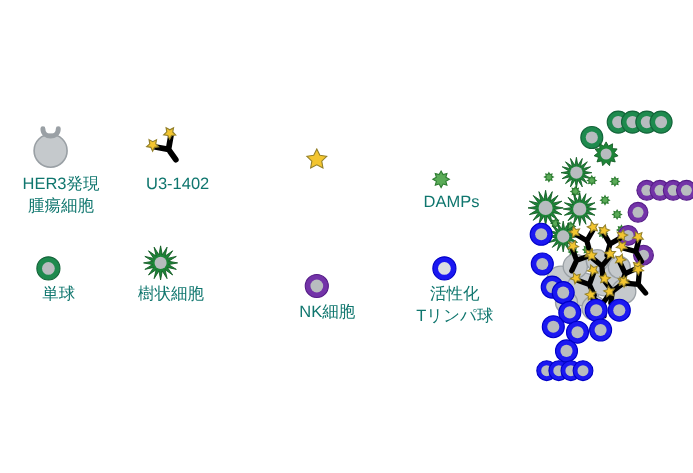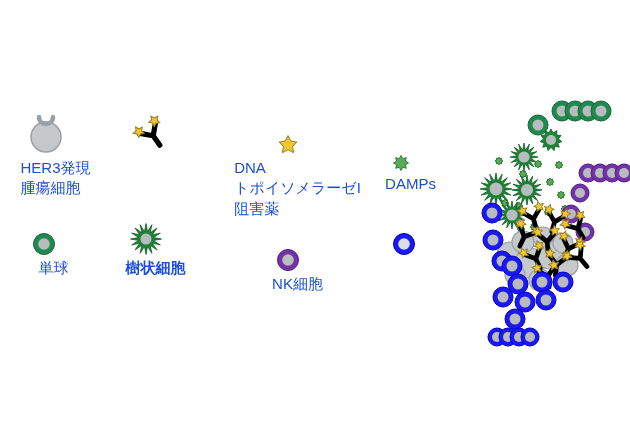--- a/index.html
+++ b/index.html
@@ -1,19 +1,19 @@
 <!DOCTYPE html>
 <html><head>
 <meta charset="utf-8">
 <style>
   html,body{margin:0;padding:0;background:#ffffff;font-family:"Liberation Sans","DejaVu Sans",sans-serif;}
   .canvas{position:relative;width:630px;height:430px;background:#ffffff;overflow:hidden;}
   .legend-item{position:absolute;display:flex;flex-direction:column;align-items:center;width:150px;}
   .icon-box{display:flex;align-items:flex-end;justify-content:center;}
-  .legend-label{font-size:15px;line-height:1.35;color:#1d4ed8;text-align:left;white-space:pre-line;margin-top:2px;margin-left:19px;}
+  .legend-label{font-size:15px;line-height:1.35;color:#0f766e;text-align:center;white-space:pre-line;margin-top:2px;margin-left:19px;}
   .illustration{position:absolute;overflow:visible;}
   svg{display:block;}
 </style>
 </head>
 <body>
 
 <div class="canvas">
   <div>
     <div class="legend-item" style="left: -29px; top: 104px;">
       <div class="icon-box" style="height: 52px;">
@@ -28,49 +28,47 @@
     <div class="legend-item" style="left: 77px; top: 104px;">
       <div class="icon-box" style="height: 52px;">
           <svg class="icon" width="44" height="42" viewBox="0 0 44 42">
             <g transform="translate(22,20) rotate(-35) scale(1.05)">
               <path d="M0,13 L0,2 M0,2 L-9,-7 M0,2 L9,-7" fill="none" stroke="#000000" stroke-width="5" stroke-linecap="round"></path>
               <polygon points="-9.0,-14.5 -7.4,-11.2 -3.8,-10.7 -6.4,-8.2 -5.8,-4.6 -9.0,-6.3 -12.2,-4.6 -11.6,-8.2 -14.2,-10.7 -10.6,-11.2" fill="#f3c52f" stroke="#93802a" stroke-width="1"></polygon>
               <polygon points="9.0,-14.5 10.6,-11.2 14.2,-10.7 11.6,-8.2 12.2,-4.6 9.0,-6.3 5.8,-4.6 6.4,-8.2 3.8,-10.7 7.4,-11.2" fill="#f3c52f" stroke="#93802a" stroke-width="1"></polygon>
             </g>
           </svg>
         </div>
+      <div class="legend-label">U3-1402</div>
     </div>
     <div class="legend-item" style="left: 213px; top: 104px;">
       <div class="icon-box" style="height: 52px;">
           <svg class="icon" width="24" height="22" viewBox="0 0 24 22">
             <polygon points="12.0,1.5 14.8,7.2 21.0,8.1 16.5,12.5 17.6,18.7 12.0,15.8 6.4,18.7 7.5,12.5 3.0,8.1 9.2,7.2" fill="#f3c52f" stroke="#93802a" stroke-width="1"></polygon>
           </svg>
         </div>
-      <div class="legend-label">DNA
-トポイソメラーゼI
-阻害薬</div>
     </div>
     <div class="legend-item" style="left: 326px; top: 120px;">
       <div class="icon-box" style="height: 52px;">
           <svg class="icon" width="20" height="18" viewBox="0 0 20 18">
             <polygon points="10.0,1.5 11.8,4.7 15.3,3.7 14.3,7.2 17.5,9.0 14.3,10.8 15.3,14.3 11.8,13.3 10.0,16.5 8.2,13.3 4.7,14.3 5.7,10.8 2.5,9.0 5.7,7.2 4.7,3.7 8.2,4.7" fill="#5aab57" stroke="#2e7d32" stroke-width="1"></polygon>
           </svg>
         </div>
       <div class="legend-label">DAMPs</div>
     </div>
     <div class="legend-item" style="left: -31px; top: 224px;">
       <div class="icon-box" style="height: 32px;">
           <svg class="icon" width="24" height="24" viewBox="0 0 24 24">
             <circle cx="12" cy="12" r="10.5" fill="#1e8a4e" stroke="#14643a" stroke-width="1"></circle>
             <circle cx="12" cy="12" r="5.8" fill="#b8bcbf"></circle>
           </svg>
         </div>
       <div class="legend-label">単球</div>
     </div>
-    <div class="legend-item" style="left: 71px; top: 224px; font-weight: bold;">
+    <div class="legend-item" style="left: 71px; top: 224px;">
       <div class="icon-box" style="height: 32px;">
           <svg class="icon" width="36" height="34" viewBox="0 0 36 34">
             <polygon points="18.0,1.5 19.5,9.7 23.9,2.7 22.1,10.8 29.0,6.0 24.2,12.9 32.3,11.1 25.3,15.5 33.5,17.0 25.3,18.5 32.3,22.9 24.2,21.1 29.0,28.0 22.1,23.2 23.9,31.3 19.5,24.3 18.0,32.5 16.5,24.3 12.1,31.3 13.9,23.2 7.0,28.0 11.8,21.1 3.7,22.9 10.7,18.5 2.5,17.0 10.7,15.5 3.7,11.1 11.8,12.9 7.0,6.0 13.9,10.8 12.1,2.7 16.5,9.7" fill="#1d8538" stroke="#135c24" stroke-width="0.8"></polygon>
             <circle cx="18" cy="17" r="5.5" fill="#b8bcbf"></circle>
           </svg>
         </div>
       <div class="legend-label">樹状細胞</div>
     </div>
     <div class="legend-item" style="left: 213px; top: 240px;">
       <div class="icon-box" style="height: 32px;">
@@ -81,20 +79,22 @@
         </div>
       <div class="legend-label">NK細胞</div>
     </div>
     <div class="legend-item" style="left: 329px; top: 224px;">
       <div class="icon-box" style="height: 32px;">
           <svg class="icon" width="24" height="24" viewBox="0 0 24 24">
             <circle cx="12" cy="12" r="10.5" fill="#1b18f2" stroke="#0000c8" stroke-width="1"></circle>
             <circle cx="12" cy="12" r="5.8" fill="#dcdfe2"></circle>
           </svg>
         </div>
+      <div class="legend-label">活性化
+Tリンパ球</div>
     </div>
   </div>
 
   <svg class="illustration" width="175" height="280" viewBox="0 0 175 280" style="left: 455px; top: 85px;">
       <circle cx="107" cy="26" r="10" fill="#1e8a4e" stroke="#14643a" stroke-width="1"></circle>
       <circle cx="107" cy="26" r="5.5" fill="#b8bcbf"></circle>
       <circle cx="120" cy="26" r="10" fill="#1e8a4e" stroke="#14643a" stroke-width="1"></circle>
       <circle cx="120" cy="26" r="5.5" fill="#b8bcbf"></circle>
       <circle cx="133" cy="26" r="10" fill="#1e8a4e" stroke="#14643a" stroke-width="1"></circle>
       <circle cx="133" cy="26" r="5.5" fill="#b8bcbf"></circle>

